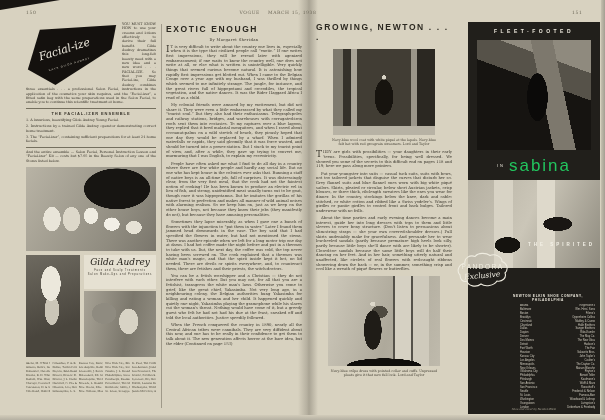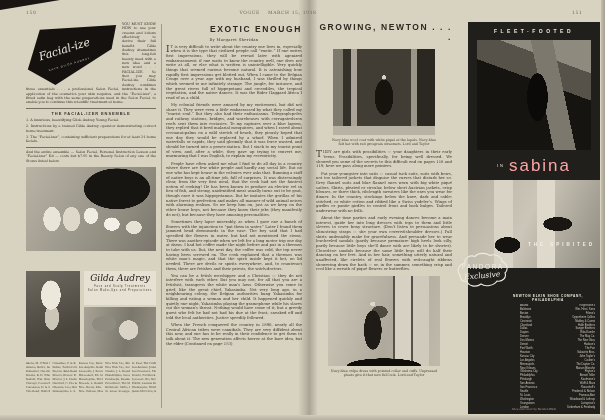--- a/index.html
+++ b/index.html
@@ -32,39 +32,39 @@
   .smalljust{font-size:3.4px;line-height:4.3px;text-align:justify;}
   .photo{background-color:#8a857a;}
   #fz-products{margin-top:4px;height:84px;background:
      radial-gradient(ellipse 42% 40% at 70% 26%,#171512 0 60%,transparent 61%),
      radial-gradient(ellipse 11% 24% at 20% 62%,#e9e5d9 0 60%,transparent 61%),
      radial-gradient(ellipse 11% 24% at 35% 62%,#ddd8ca 0 60%,transparent 61%),
      radial-gradient(ellipse 9% 16% at 50% 58%,#efece1 0 60%,transparent 61%),
      radial-gradient(ellipse 10% 13% at 66% 68%,#f2efe6 0 60%,transparent 61%),
      radial-gradient(ellipse 10% 13% at 83% 72%,#e6e2d5 0 60%,transparent 61%),
      linear-gradient(120deg,#b8b3a5,#908c80 70%,#7a766c);}
-  #fz-row{display:flex;margin-top:20px;height:86px;}
+  #fz-row{display:flex;margin-top:4px;height:102px;}
   #fz-turban{width:54px;margin-right:4px;background:
      radial-gradient(ellipse 30% 28% at 46% 28%,#ece8dc 0 60%,transparent 61%),
      radial-gradient(ellipse 22% 24% at 48% 54%,#cbc6b8 0 60%,transparent 61%),
      linear-gradient(160deg,#6e6a60,#49453d 70%);}
   #fz-rcol{flex:1;display:flex;flex-direction:column;}
   #ga-card{background:#e6e1d2;text-align:center;padding:2px 1px;height:34px;box-sizing:border-box;}
   #ga-card .scr{font-style:italic;font-size:9px;line-height:11px;color:#23201a;}
   #ga-card .ln{font-size:2.6px;letter-spacing:.8px;color:#3c382e;font-family:"Liberation Sans",sans-serif;margin-top:1.2px;}
   #fz-treat{flex:1;margin-top:2px;background:
      radial-gradient(ellipse 22% 32% at 62% 46%,#d8d3c5 0 60%,transparent 61%),
      radial-gradient(ellipse 28% 26% at 28% 34%,#8f8b80 0 60%,transparent 61%),
      linear-gradient(100deg,#a8a396,#7b776c 60%,#938f83);}
   #fz-stores{display:flex;gap:2px;margin-top:5px;}
   #fz-stores .col{flex:1;font-size:2.6px;line-height:4px;white-space:pre;overflow:hidden;color:#4b4739;}
   
   #art{left:166px;top:24px;width:136px;}
   .art-title{font-family:"Liberation Sans",sans-serif;font-weight:bold;font-size:8.5px;
-             letter-spacing:1.6px;text-align:right;color:#2c2921;}
+             letter-spacing:1.6px;text-align:left;color:#2c2921;}
   .byline{font-size:3.8px;text-align:center;margin-top:3px;letter-spacing:.3px;}
   .para{font-size:3.8px;line-height:4.65px;text-align:justify;margin-top:2.6px;text-indent:5px;}
   .para.first{text-indent:0;}
   .dropcap{float:left;font-size:9px;line-height:8px;padding-right:1px;}
   
   #grow{left:316px;top:22px;width:136px;}
   #grow-photo1{width:102px;height:86px;margin:7px auto 0;background:
      radial-gradient(ellipse 15% 34% at 50% 56%,#17140f 0 60%,transparent 61%),
      radial-gradient(circle 2.4px at 50% 33%,#d8d3c5 0 100%,transparent),
      linear-gradient(to top,#b7b2a4 0 10%,transparent 10%),
@@ -83,21 +83,21 @@
      font-family:"Liberation Sans",sans-serif;font-weight:bold;font-size:5px;letter-spacing:3.5px;}
   #shoe-street{position:absolute;left:9px;right:9px;top:18px;height:110px;background:
      radial-gradient(ellipse 15% 36% at 53% 52%,#0b0a09 0 60%,transparent 61%),
      radial-gradient(circle 2.2px at 53% 32%,#d8d3c5 0 100%,transparent),
      linear-gradient(78deg,transparent 0 56%,#7d786d 56% 72%,transparent 72%),
      linear-gradient(200deg,#8f8a7e 0 22%,#565249 22% 40%,#161411 40% 100%);}
   #sabina-row{position:absolute;top:134px;left:0;right:0;text-align:center;}
   #sabina-row .in{font-family:"Liberation Sans",sans-serif;font-size:4px;letter-spacing:2px;
      color:#e9e5d9;margin-right:4px;vertical-align:4px;}
   #sabina-row .brand{font-family:"Liberation Sans",sans-serif;font-size:17px;font-weight:400;
-     letter-spacing:2px;color:#fca5a5;text-transform:lowercase;}
+     letter-spacing:2px;color:#22c55e;text-transform:lowercase;}
   #shoe-sandals{position:absolute;left:0;right:0;top:158px;height:88px;background:
      radial-gradient(ellipse 16% 15% at 30% 74%,#15130f 0 60%,transparent 61%),
      radial-gradient(ellipse 18% 13% at 68% 50%,#191613 0 60%,transparent 61%),
      linear-gradient(90deg,transparent 0 20%,#d8d3c5 20% 34%,transparent 34% 52%,#ded9cb 52% 66%,transparent 66%),
      linear-gradient(115deg,#b5b0a2,#cbc6b8 45%,#8e8a7e);}
   #spirited{position:absolute;top:220px;right:5px;font-family:"Liberation Sans",sans-serif;
      font-weight:bold;font-size:4.5px;letter-spacing:3px;color:#f4f1e7;}
   #pandora{position:absolute;left:-14px;top:230px;width:58px;height:38px;}
   #company{position:absolute;top:272px;left:30px;right:2px;text-align:center;
      font-family:"Liberation Sans",sans-serif;font-weight:bold;font-size:3.2px;letter-spacing:.7px;}

